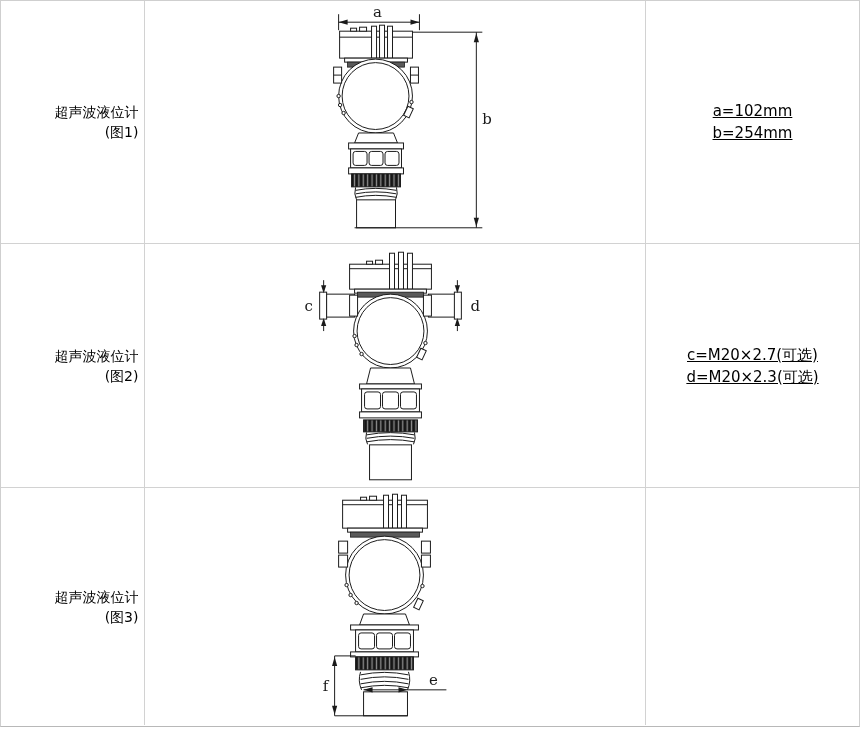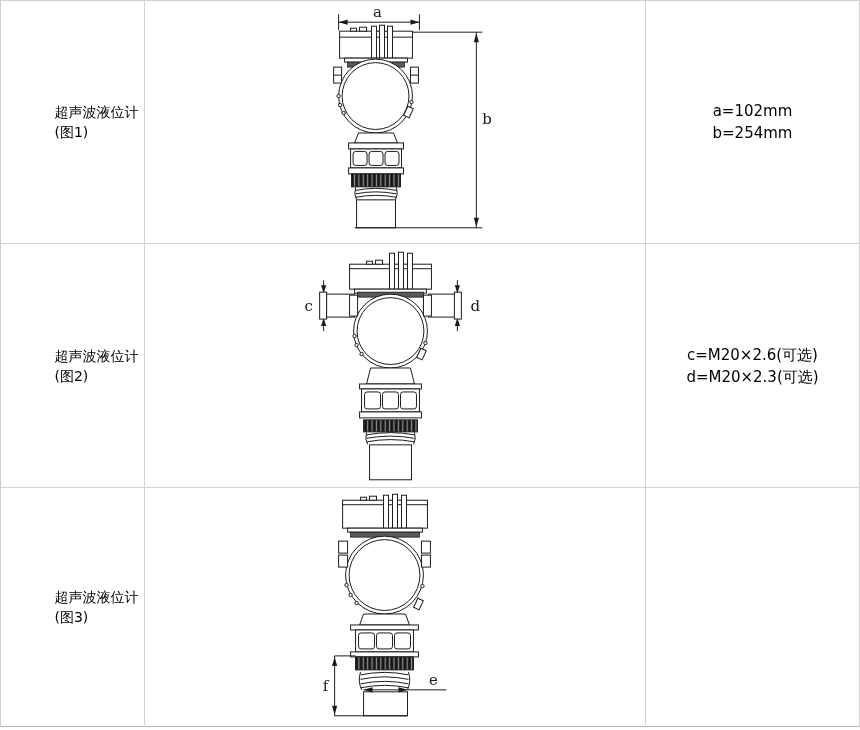--- a/index.html
+++ b/index.html
@@ -18,22 +18,22 @@
     grid-template-rows: 243px 244px 237px;
     background: #ffffff;
   }
   .cell {
     box-sizing: border-box;
     display: flex; align-items: center; justify-content: center;
     overflow: hidden;
   }
   .cell.col1, .cell.col2 { border-right: 1px solid #d2d2d2; }
   .cell.row1, .cell.row2 { border-bottom: 1px solid #d2d2d2; }
-  .label-block { text-align: left; font-size: 14px; line-height: 20px; color: #000; margin-left: 48px; }
-  .dim-block { text-align: center; font-size: 15px; line-height: 22px; color: #000; }
+  .label-block { text-align: right; font-size: 14px; line-height: 20px; color: #000; margin-left: 48px; }
+  .dim-block { text-align: center; font-size: 15px; line-height: 22px; color: #000; text-decoration: underline; }
   .drawing-cell svg { display: block; }
   
   .ln   { stroke: #1c1c1c; stroke-width: 1; fill: none; }
   .fw   { fill: #ffffff; stroke: #1c1c1c; stroke-width: 1; }
   .dkf  { fill: #1a1a1a; stroke: none; }
   .shade{ fill: #5a5a5a; stroke: #1c1c1c; stroke-width: 0.8; }
   .marker { font-family: "DejaVu Serif", "Liberation Serif", serif; font-size: 15px; fill: #1a1a1a; }
 </style>
 </head>
 <body>
@@ -215,21 +215,21 @@
           <path d="M222,188.5 q-2,6.5 1,12" class="ln"></path>
           <path d="M270,188.5 q2,6.5 -1,12" class="ln"></path>
         </g>
         <rect x="225" y="201" width="42" height="35" class="fw"></rect>
       </g>
     </svg>
   </div>
 
   <div class="cell row2">
     <div class="dim-block">
-      <div>c=M20×2.6(可选)</div>
+      <div>c=M20×2.7(可选)</div>
       <div>d=M20×2.3(可选)</div>
     </div>
   </div>
 
   <div class="cell col1 row3">
     <div class="label-block">
       <div>超声波液位计</div>
       <div>(图3)</div>
     </div>
   </div>

